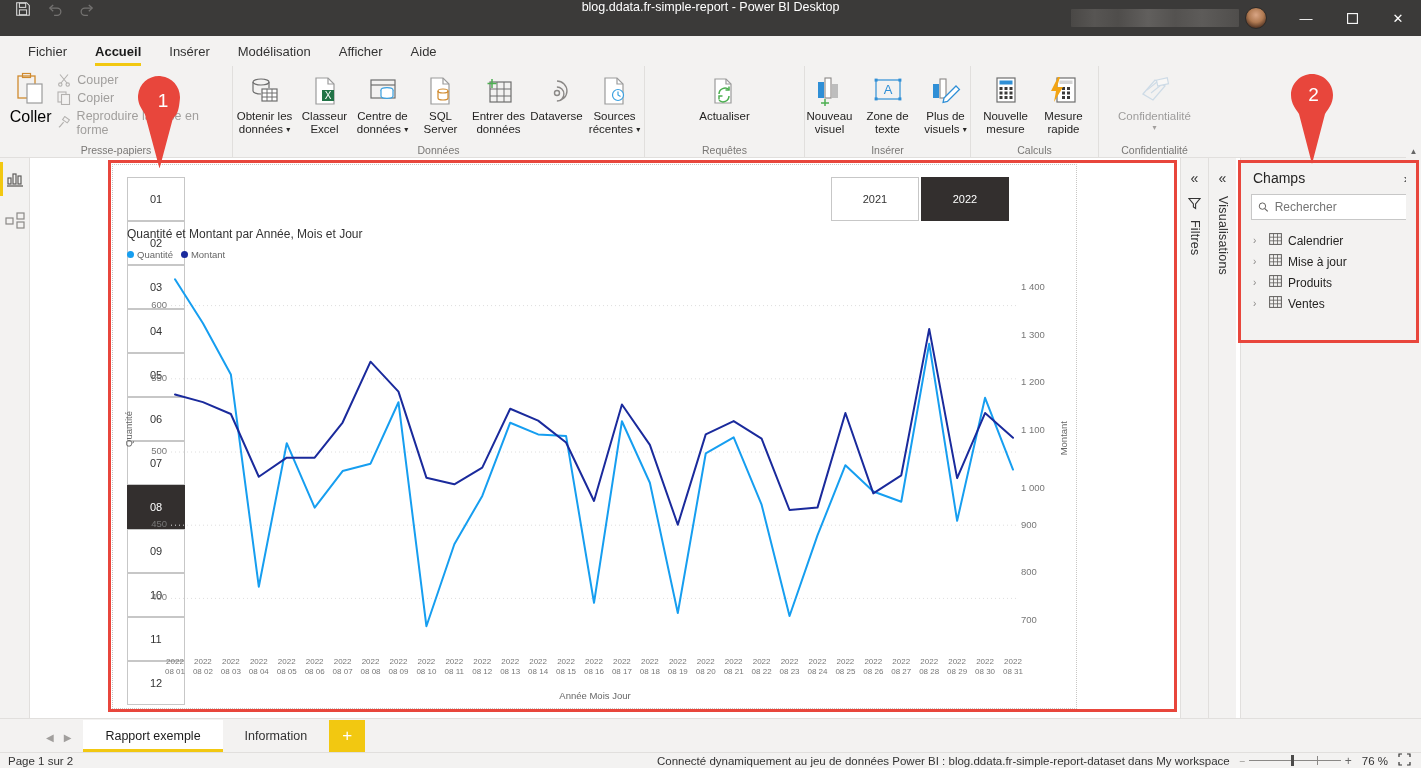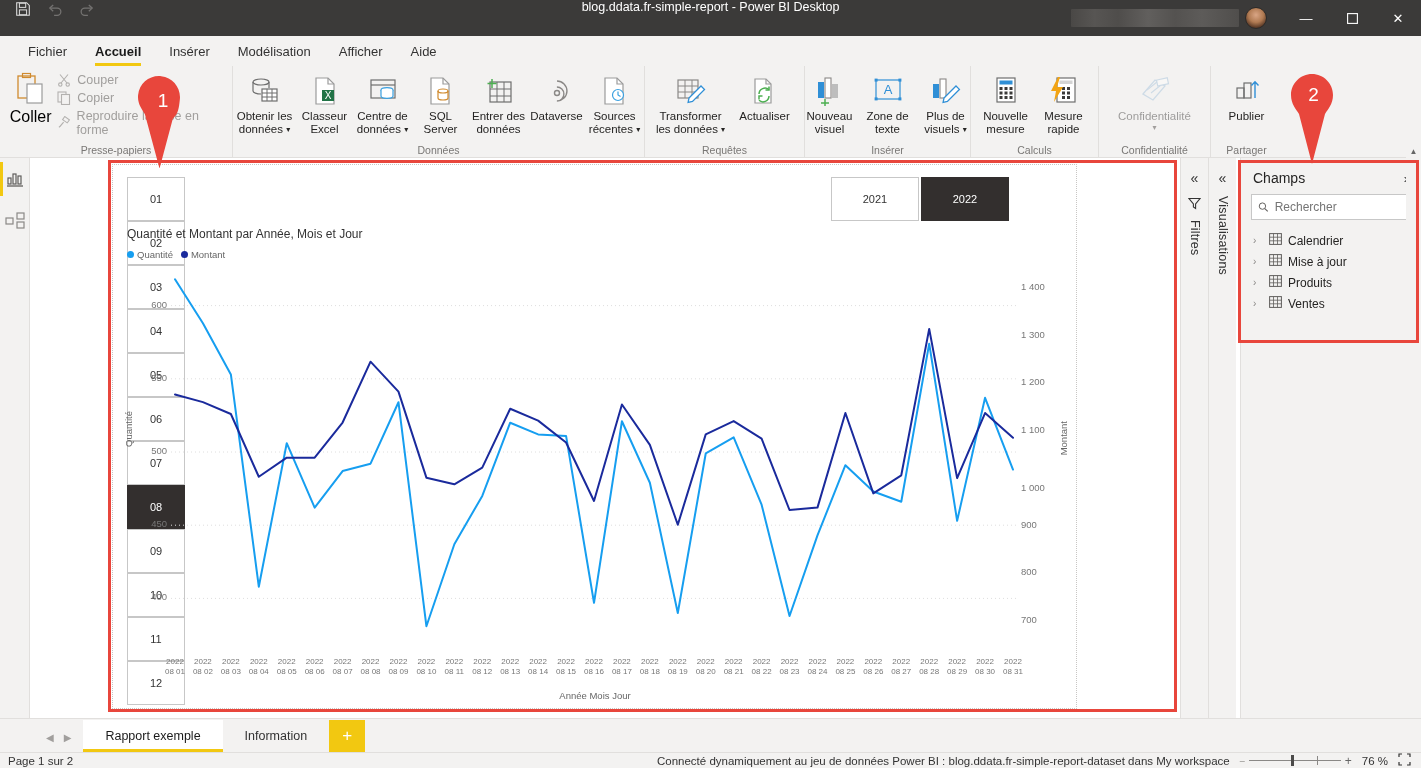--- a/index.html
+++ b/index.html
@@ -412,30 +412,20 @@
               </svg>
             </div>
           <div class="lbl"><span>Sources récentes</span> <span class="chev">▾</span></div>
         </div>
       </div>
       <div class="rgroup-label">Données</div>
     </div>
 
     <div class="rgroup" style="width:160px">
       <div class="ritems">
-        <div class="ritem wide" style="width:80px">
-          <div class="ic">
-              <svg width="32" height="30" viewBox="0 0 32 30">
-                <rect x="3" y="4" width="20" height="18" fill="none" stroke="#8a8886" stroke-width="1.2"></rect>
-                <path d="M3 10h20M3 16h20M10 4v18M17 4v18" stroke="#8a8886" stroke-width="1"></path>
-                <path d="M14 22l12-12 3.5 3.5-12 12-4.4.9.9-4.4z" fill="#fff" stroke="#2f8fd6" stroke-width="1.3"></path>
-              </svg>
-            </div>
-          <div class="lbl"><span>Transformer les données</span> <span class="chev">▾</span></div>
-        </div>
         <div class="ritem wide" style="width:68px">
           <div class="ic">
               <svg width="28" height="30" viewBox="0 0 28 30">
                 <path d="M4 3h11l5 5v19H4V3z" fill="#fff" stroke="#9b9b9b" stroke-width="1.2"></path>
                 <path d="M15 3v5h5" fill="none" stroke="#9b9b9b" stroke-width="1.2"></path>
                 <path d="M8 18a6 6 0 0110-4.3M18 20a6 6 0 01-10 4.3" fill="none" stroke="#4caf50" stroke-width="1.5"></path>
                 <path d="M18 10.5v3.5h-3.5M8 23.5V20h3.5" fill="none" stroke="#4caf50" stroke-width="1.5"></path>
               </svg>
             </div>
           <div class="lbl">Actualiser</div>
@@ -538,35 +528,20 @@
                 <rect x="18" y="3" width="11" height="6" transform="rotate(-12 23 6)" fill="#fff" stroke="#9bbcd8" stroke-width="1.2"></rect>
               </svg>
             </div>
           <div class="lbl">Confidentialité</div>
           <div class="chev" style="color:#a19f9d">▾</div>
         </div>
       </div>
       <div class="rgroup-label">Confidentialité</div>
     </div>
 
-    <div class="rgroup" style="width:72px">
-      <div class="ritems">
-        <div class="ritem">
-          <div class="ic">
-              <svg width="30" height="30" viewBox="0 0 30 30">
-                <rect x="5" y="12" width="7" height="10" fill="none" stroke="#6e6e6e" stroke-width="1.2"></rect>
-                <rect x="12" y="7" width="7" height="15" fill="none" stroke="#6e6e6e" stroke-width="1.2"></rect>
-                <path d="M23 22V6M19.5 9.5L23 5.8l3.5 3.7" fill="none" stroke="#2f8fd6" stroke-width="1.4"></path>
-              </svg>
-            </div>
-          <div class="lbl">Publier</div>
-        </div>
-      </div>
-      <div class="rgroup-label">Partager</div>
-    </div>
   </div>
 
   <div class="leftrail">
     <div class="rail-item active">
       <svg width="18" height="18" viewBox="0 0 18 18">
           <rect x="2" y="8" width="3" height="6" fill="none" stroke="#605e5c" stroke-width="1.2"></rect>
           <rect x="7" y="4" width="3" height="10" fill="none" stroke="#605e5c" stroke-width="1.2"></rect>
           <rect x="12" y="6" width="3" height="8" fill="none" stroke="#605e5c" stroke-width="1.2"></rect>
           <path d="M1 16h16" stroke="#605e5c" stroke-width="1.3"></path>
         </svg>

